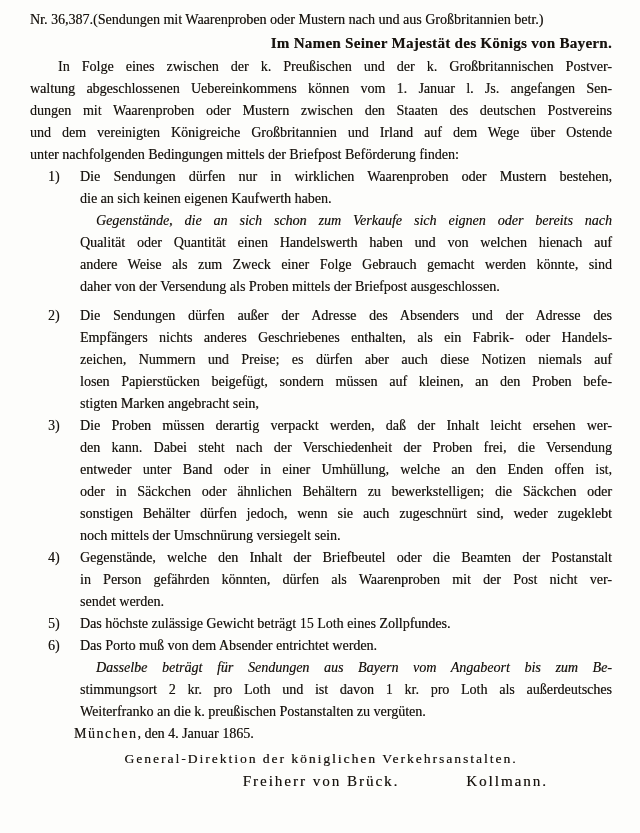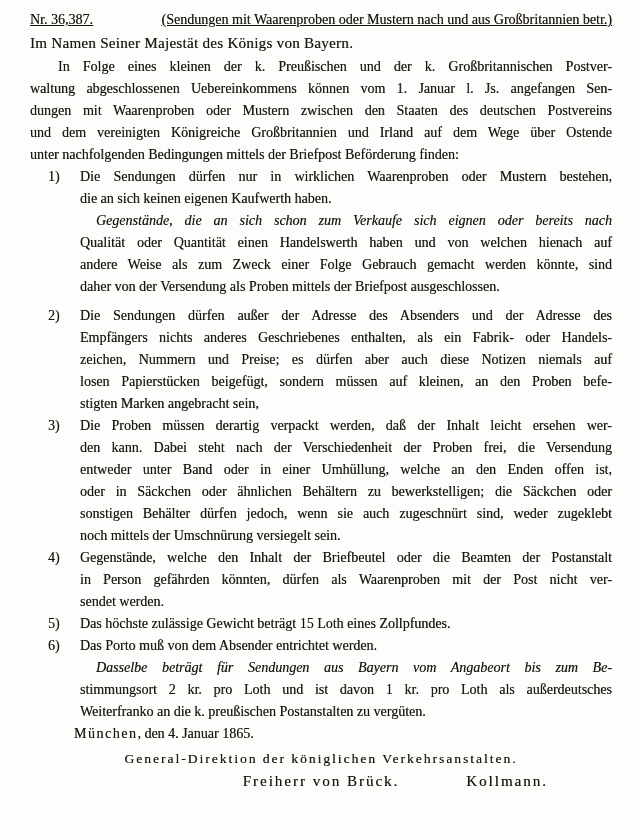--- a/index.html
+++ b/index.html
@@ -9,22 +9,22 @@
     box-sizing: border-box;
     padding: 8px 28px 0 30px;
     background: #fdfdfb;
     color: #17130e;
     font-family: "Liberation Serif", serif;
     font-size: 14px;
     line-height: 22px;
     overflow: hidden;
     text-shadow: 0.3px 0 0 rgba(23,19,14,0.55);
   }
-  .header { display: flex; justify-content: space-between; line-height: 23px; white-space: nowrap; text-decoration: underline; }
-  .title  { text-align: left; font-weight: normal; font-size: 15px; line-height: 25px; letter-spacing: 0.3px; }
+  .header { display: flex; line-height: 23px; white-space: nowrap; }
+  .title  { text-align: right; font-weight: bold; font-size: 15px; line-height: 25px; letter-spacing: 0.3px; }
   .line   { min-height: 22px; }
   .line.j { text-align: justify; text-align-last: justify; }
   .line.ind { text-indent: 28px; }
   .itext .line.ind { text-indent: 16px; font-style: italic; }
   .item   { display: flex; }
   .item.gap { margin-top: 7px; }
   .marker { flex: none; width: 50px; padding-left: 18px; box-sizing: border-box; }
   .itext  { flex: 1; }
   .dateline { padding-left: 44px; line-height: 22px; }
   .city   { letter-spacing: 1.5px; }
@@ -39,21 +39,21 @@
 <div class="page">
 
   <div class="header">
     <span>Nr. 36,387.</span>
     <span>(Sendungen mit Waarenproben oder Mustern nach und aus Großbritannien betr.)</span>
   </div>
 
   <div class="title">Im Namen Seiner Majestät des Königs von Bayern.</div>
 
   <div id="intro">
-      <div class="line j ind">In Folge eines kleinen der k. Preußischen und der k. Großbritannischen Postver-</div>
+      <div class="line j ind">In Folge eines zwischen der k. Preußischen und der k. Großbritannischen Postver-</div>
       <div class="line j">waltung abgeschlossenen Uebereinkommens können vom 1. Januar l. Js. angefangen Sen-</div>
       <div class="line j">dungen mit Waarenproben oder Mustern zwischen den Staaten des deutschen Postvereins</div>
       <div class="line j">und dem vereinigten Königreiche Großbritannien und Irland auf dem Wege über Ostende</div>
       <div class="line">unter nachfolgenden Bedingungen mittels der Briefpost Beförderung finden:</div>
     </div>
 
   <div id="items">
       <div class="item">
         <div class="marker">1)</div>
         <div class="itext">

